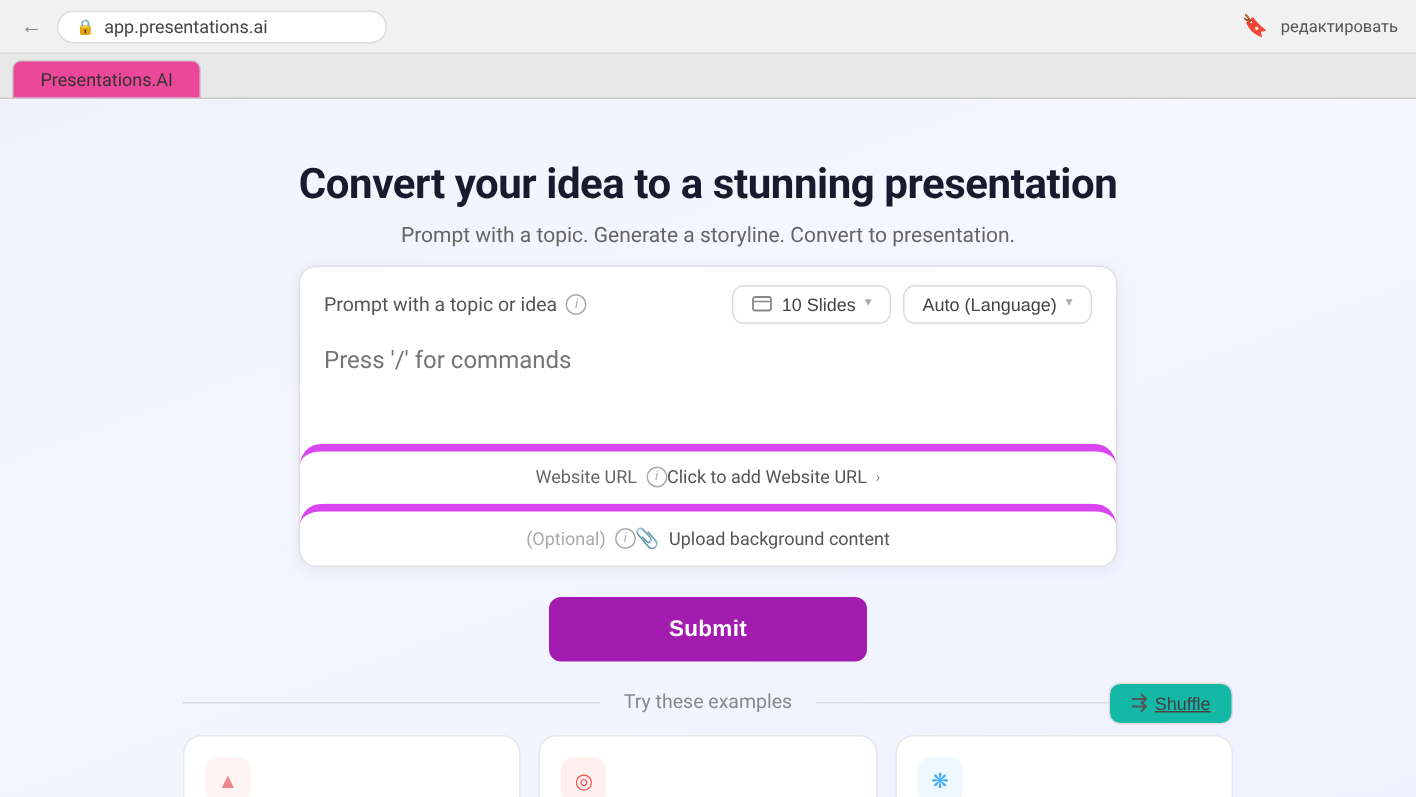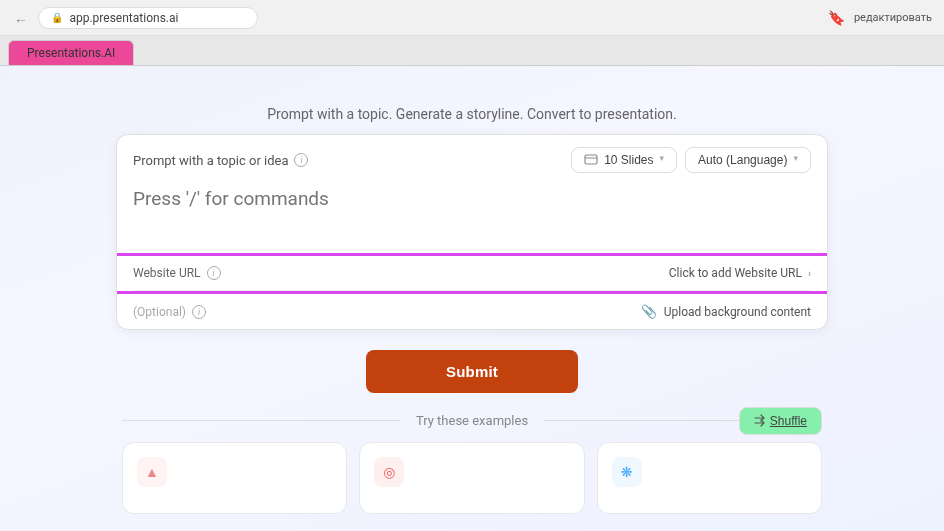--- a/index.html
+++ b/index.html
@@ -84,21 +84,21 @@
     }
 
     .hero-subtitle {
       font-size: 14px;
       color: #666;
       text-align: center;
       margin-bottom: 12px;
     }
 
     .prompt-area {
-      width: 712px;
+      width: 546px;
       background: white;
       border: 1px solid #e0e0e0;
       border-radius: 12px;
       overflow: hidden;
       box-shadow: 0 2px 12px rgba(0,0,0,0.06);
     }
 
     .prompt-header {
       display: flex;
       align-items: center;
@@ -135,34 +135,35 @@
       cursor: pointer;
       display: flex; align-items: flex-start; gap: 6px;
     }
     .control-btn svg { flex-shrink: 0; }
 
     .prompt-input {
       width: 100%;
       border: none;
       outline: none;
       padding: 8px 16px 16px;
-      font-size: 19px;
+      font-size: 16px;
       color: #1d4ed8;
       resize: none;
       height: 70px;
       font-family: inherit;
       background: transparent;
     }
 
     .prompt-footer {
-      border-top: 3px solid #d946ef;
+      border-top: 5px solid #d946ef;
       padding: 10px 16px;
       display: flex;
       align-items: center;
-      justify-content: space-between;
+      justify-content: center;
+      border-radius: 14px;
     }
 
     .footer-left, .footer-right {
       display: flex; align-items: center; gap: 6px;
       font-size: 12px;
       color: #666;
     }
     .footer-right {
       cursor: pointer;
       color: #555;
@@ -175,21 +176,21 @@
     .upload-btn {
       display: flex; align-items: center; gap: 6px;
       color: #555;
       cursor: pointer;
       font-size: 12px;
     }
 
     
     .submit-btn {
       margin-top: 20px;
-      background: #c2410c;
+      background: #a21caf;
       color: white;
       border: none;
       border-radius: 8px;
       padding: 13px 80px;
       font-size: 15px;
       font-weight: 600;
       cursor: pointer;
       letter-spacing: 0.2px;
     }
 
@@ -216,21 +217,21 @@
 
     .examples-label {
       font-size: 13px;
       color: #888;
       white-space: nowrap;
     }
 
     .shuffle-btn {
       position: absolute;
       right: 0;
-      background: #86efac;
+      background: #14b8a6;
       border: 1px solid #ddd;
       border-radius: 8px;
       padding: 6px 14px;
       font-size: 12px;
       color: #444;
       cursor: pointer;
       display: flex; align-items: center; gap: 3px; text-decoration: underline;
     }
 
     .example-cards {
@@ -284,20 +285,21 @@
 </div>
 
 <div class="tab-bar">
   <div class="tab-active">
     <span>Presentations.AI</span>
   </div>
 </div>
 
 <div class="main">
 
+  <h1 class="hero-title">Convert your idea to a stunning presentation</h1>
   <p class="hero-subtitle">Prompt with a topic. Generate a storyline. Convert to presentation.</p>
 
   <div class="prompt-area">
     <div class="prompt-header">
       <div class="prompt-label">
         <span>Prompt with a topic or idea</span>
         <span class="info-icon">i</span>
       </div>
       <div class="prompt-controls">
         <button class="control-btn">

